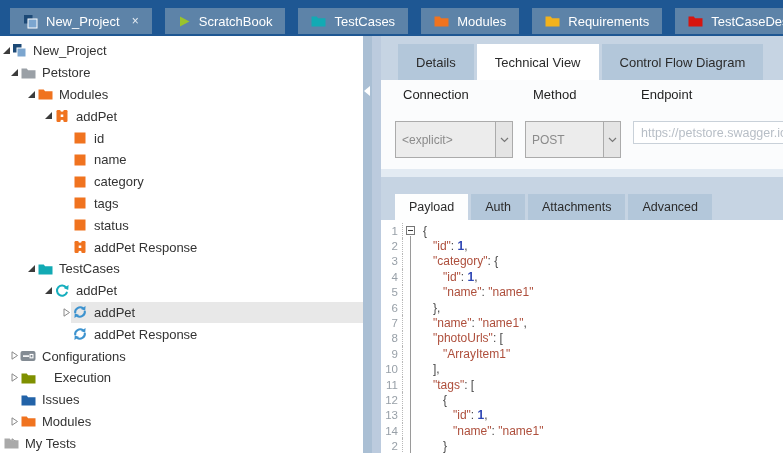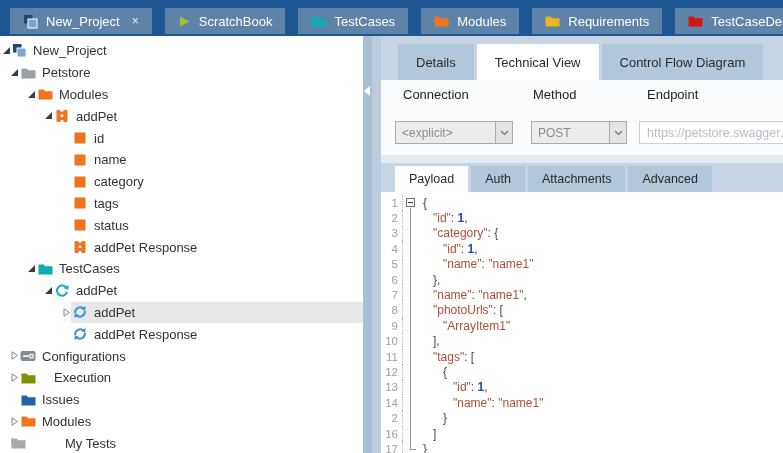--- a/index.html
+++ b/index.html
@@ -43,32 +43,32 @@
   .vtab { height:36px; display:flex; align-items:center; padding:0 18px;
     font-size:13px; color:#2b2b2b; background:#b3c7da; margin-right:3px;
     white-space:nowrap; cursor:default; }
   .vtab.active { background:#ffffff; }
 
   .form-sec { background:#fbfcfd; padding:7px 0 11px 14px; display:flex; }
   .fcol { display:flex; flex-direction:column; margin-right:12px; }
   .fcol label { font-size:13px; color:#1f1f1f; padding-left:8px; margin-bottom:19px;
     white-space:nowrap; }
   .fcol.grow { flex:1; margin-right:-2px; }
-  .selbox { height:23px; border:1px solid #ababab; background:#ececec; display:flex;
+  .selbox { height:37px; border:1px solid #ababab; background:#ececec; display:flex;
     align-items:center; font-size:12px; color:#8b8b8b; }
   .selbox .val { flex:1; padding:0 6px; white-space:nowrap; overflow:hidden; }
   .selbox .arr { width:17px; align-self:stretch; border-left:1px solid #ababab;
     display:flex; align-items:center; justify-content:center; background:#e4e4e4; }
   .inputbox { height:23px; border:1px solid #c9d1d9; background:#fff; font-size:12.5px;
     color:#b7bec6; display:flex; align-items:center; padding:0 7px;
     white-space:nowrap; overflow:hidden; }
-  .w-conn { width:118px; } .w-meth { width:96px;margin-left:6px; }
+  .w-conn { width:118px; } .w-meth { width:96px; }
 
   .gap-row { height:8px; background:#e3ebf3; }
-  .pay-strip { height:29px; background:#c6d4e3; display:flex; align-items:flex-end;
+  .pay-strip { height:43px; background:#c6d4e3; display:flex; align-items:flex-end;
     padding-left:14px; }
   .ptab { height:26px; display:flex; align-items:center; padding:0 14px;
     font-size:12.5px; color:#2b2b2b; background:#b3c7da; margin-right:3px;
     white-space:nowrap; cursor:default; }
   .ptab.active { background:#fdfefe; }
 
   
   .editor { flex:1; background:#fff; overflow:hidden; padding-top:3px; }
   .eline { height:15.4px; display:flex; align-items:center; font-size:12px; }
   .lnum { width:22px; text-align:right; padding-right:4px; color:#98a0a8;
@@ -394,21 +394,21 @@
           </span>
           <span class="tlabel">Modules</span>
         </span>
       </div>
       <div class="trow">
         <span class="arrow" style="left: 10px;">
           <svg width="9" height="9">
             <path d="M2 0.8 L7.5 4.5 L2 8.2 Z" fill="#fdfdfd" stroke="#8a8a8a" stroke-width="1"></path>
           </svg>
         </span>
-        <span class="rowbody" style="left: 9px; gap: 33px;">
+        <span class="rowbody" style="left: 2px;">
           <span class="ticon">
             <svg width="15" height="12" viewBox="0 0 15 12">
               <path d="M0.5 1.5 h5.2 l1.4 1.8 h7.4 v8.2 h-14 Z" fill="#a9a9a9"></path>
             </svg>
           </span>
           <span class="tlabel">My Tests</span>
         </span>
       </div>
     </div>
 

